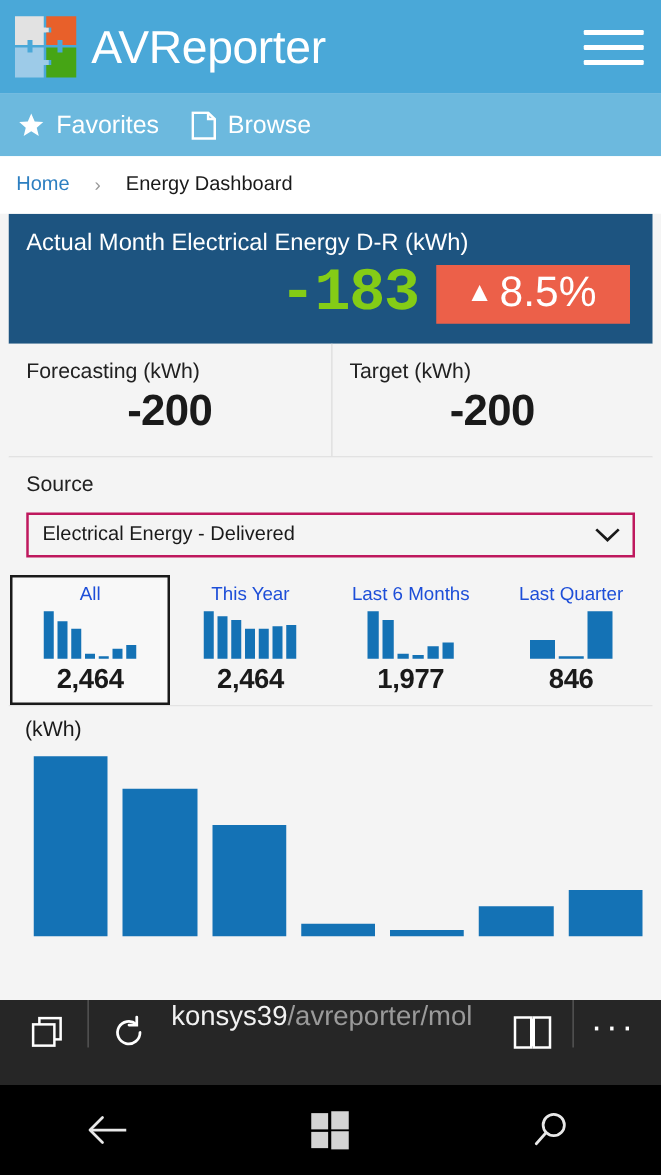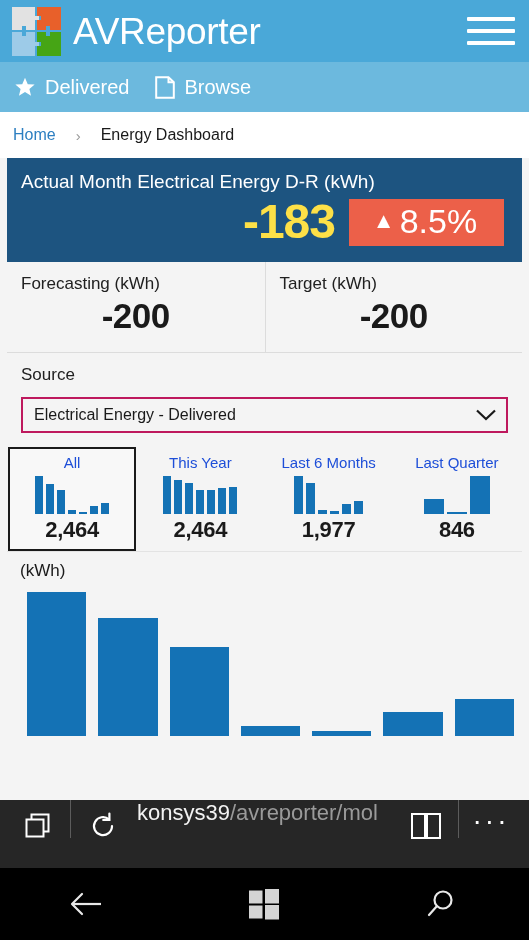--- a/index.html
+++ b/index.html
@@ -16,21 +16,21 @@
     position: relative;
     width: 529px;
     height: 940px;
     display: flex;
     flex-direction: column;
     background: #ffffff;
   }
 
   
   .app-header {
-    height: 62px;
+    height: 75px;
     background: #4aa8d8;
     display: flex;
     align-items: center;
     padding: 0 14px 0 10px;
     flex: none;
   }
   .logo {
     width: 53px;
     height: 53px;
     position: relative;
@@ -120,25 +120,26 @@
     margin-bottom: 4px;
   }
   .kpi-hero-row {
     display: flex;
     align-items: center;
     justify-content: flex-end;
     gap: 14px;
     padding-right: 4px;
   }
   .kpi-hero-value {
-    color: #fde047;
+    color: #84cc16;
     font-size: 48px;
     font-weight: bold;
     line-height: 1.05;
     letter-spacing: -1px;
+    font-family: Liberation Mono, monospace;
   }
   .kpi-delta {
     background: #ec6049;
     color: #ffffff;
     font-size: 34px;
     padding: 4px 16px 6px 13px;
     display: flex;
     align-items: center;
     gap: 5px;
     line-height: 1.1;
@@ -370,21 +371,21 @@
     </div>
   </div>
 
   <div class="nav-strip">
     <div class="nav-item">
       <span class="nav-icon">
         <svg width="22" height="22" viewBox="0 0 24 24">
             <path d="M12 2 L15 9 L22.5 9.4 L16.8 14.3 L18.6 21.6 L12 17.5 L5.4 21.6 L7.2 14.3 L1.5 9.4 L9 9 Z" fill="#ffffff"></path>
           </svg>
       </span>
-      <span>Delivered</span>
+      <span>Favorites</span>
     </div>
     <div class="nav-item">
       <span class="nav-icon">
         <svg width="20" height="23" viewBox="0 0 20 23">
           <path d="M1.2 1.2 H13.5 L18.8 6.2 V21.8 H1.2 Z" fill="none" stroke="#ffffff" stroke-width="2"></path>
           <path d="M13.5 1.4 V6.2 H18.6" fill="none" stroke="#ffffff" stroke-width="2"></path>
         </svg>
       </span>
       <span>Browse</span>
     </div>

